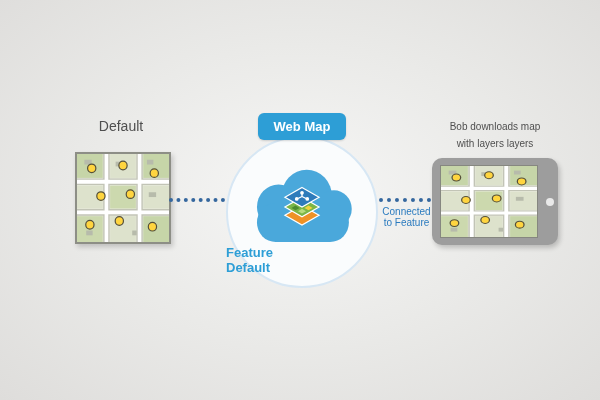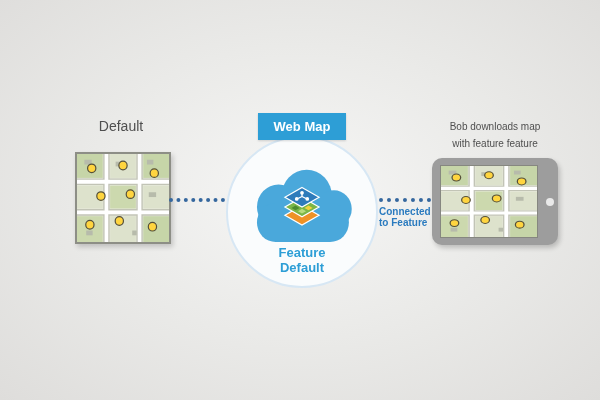--- a/index.html
+++ b/index.html
@@ -22,38 +22,38 @@
 
   .dots{height:0;border-top:4px dotted #35679e;}
   .dots-left{left:169px;top:198px;width:56px;}
   .dots-right{left:379px;top:198px;width:52px;}
 
   .hub-circle{
     left:226px;top:136px;width:152px;height:152px;border-radius:50%;
     background:#fafcfd;border:2px solid #d7e7f4;box-sizing:border-box;
   }
   .badge{
-    left:258px;top:113px;width:88px;height:27px;border-radius:0;
+    left:258px;top:113px;width:88px;height:27px;border-radius:6px;
     background:#2d9ed6;color:#fff;font-size:13px;font-weight:bold;
     display:flex;align-items:center;justify-content:center;z-index:4;
     box-shadow:0 1px 2px rgba(0,0,0,.15);
   }
   .cloud{left:241px;top:164px;width:122px;height:82px;z-index:2;}
   .cloud svg{display:block;width:100%;height:100%;}
   .layers{left:276px;top:178px;width:52px;height:50px;z-index:3;}
   .layers svg{display:block;width:100%;height:100%;}
   .feature-service{
-    left:226px;top:245px;width:152px;text-align:center;z-index:3;
+    left:226px;top:245px;width:152px;text-align:left;z-index:3;
     color:#2d9ed6;font-size:13px;line-height:15px;font-weight:bold;
   }
   .feature-service span{display:block;}
 
   .connected{
-    left:379px;top:206px;width:55px;text-align:left;
-    color:#2b7bbf;font-size:10px;line-height:11px;font-weight:bold;
+    left:379px;top:206px;width:55px;text-align:center;
+    color:#2b7bbf;font-size:10px;line-height:11px;font-weight:normal;
   }
   .connected span{display:block;}
 
   .tablet-label{left:415px;top:118px;width:160px;text-align:center;font-size:10px;line-height:17px;color:#4f4f4f;}
   .tablet-label span{display:block;}
   .tablet{
     left:432px;top:158px;width:126px;height:87px;border-radius:10px;
     background:#9d9d9d;box-shadow:2px 3px 5px rgba(0,0,0,.2);
   }
   .tablet-screen{
@@ -147,21 +147,21 @@
   </div>
 
   <div class="abs dots dots-right"></div>
   <div class="abs connected">
     <span>Connected</span>
     <span>to Feature</span>
   </div>
 
   <div class="abs tablet-label">
     <span>Bob downloads map</span>
-    <span>with feature feature</span>
+    <span>with layers layers</span>
   </div>
   <div class="abs tablet">
     <div class="tablet-screen">
       <svg viewBox="0 0 100 92" preserveAspectRatio="none">
           <use href="#minimap"></use>
         </svg>
     </div>
     <div class="tablet-cam"></div>
   </div>
 

